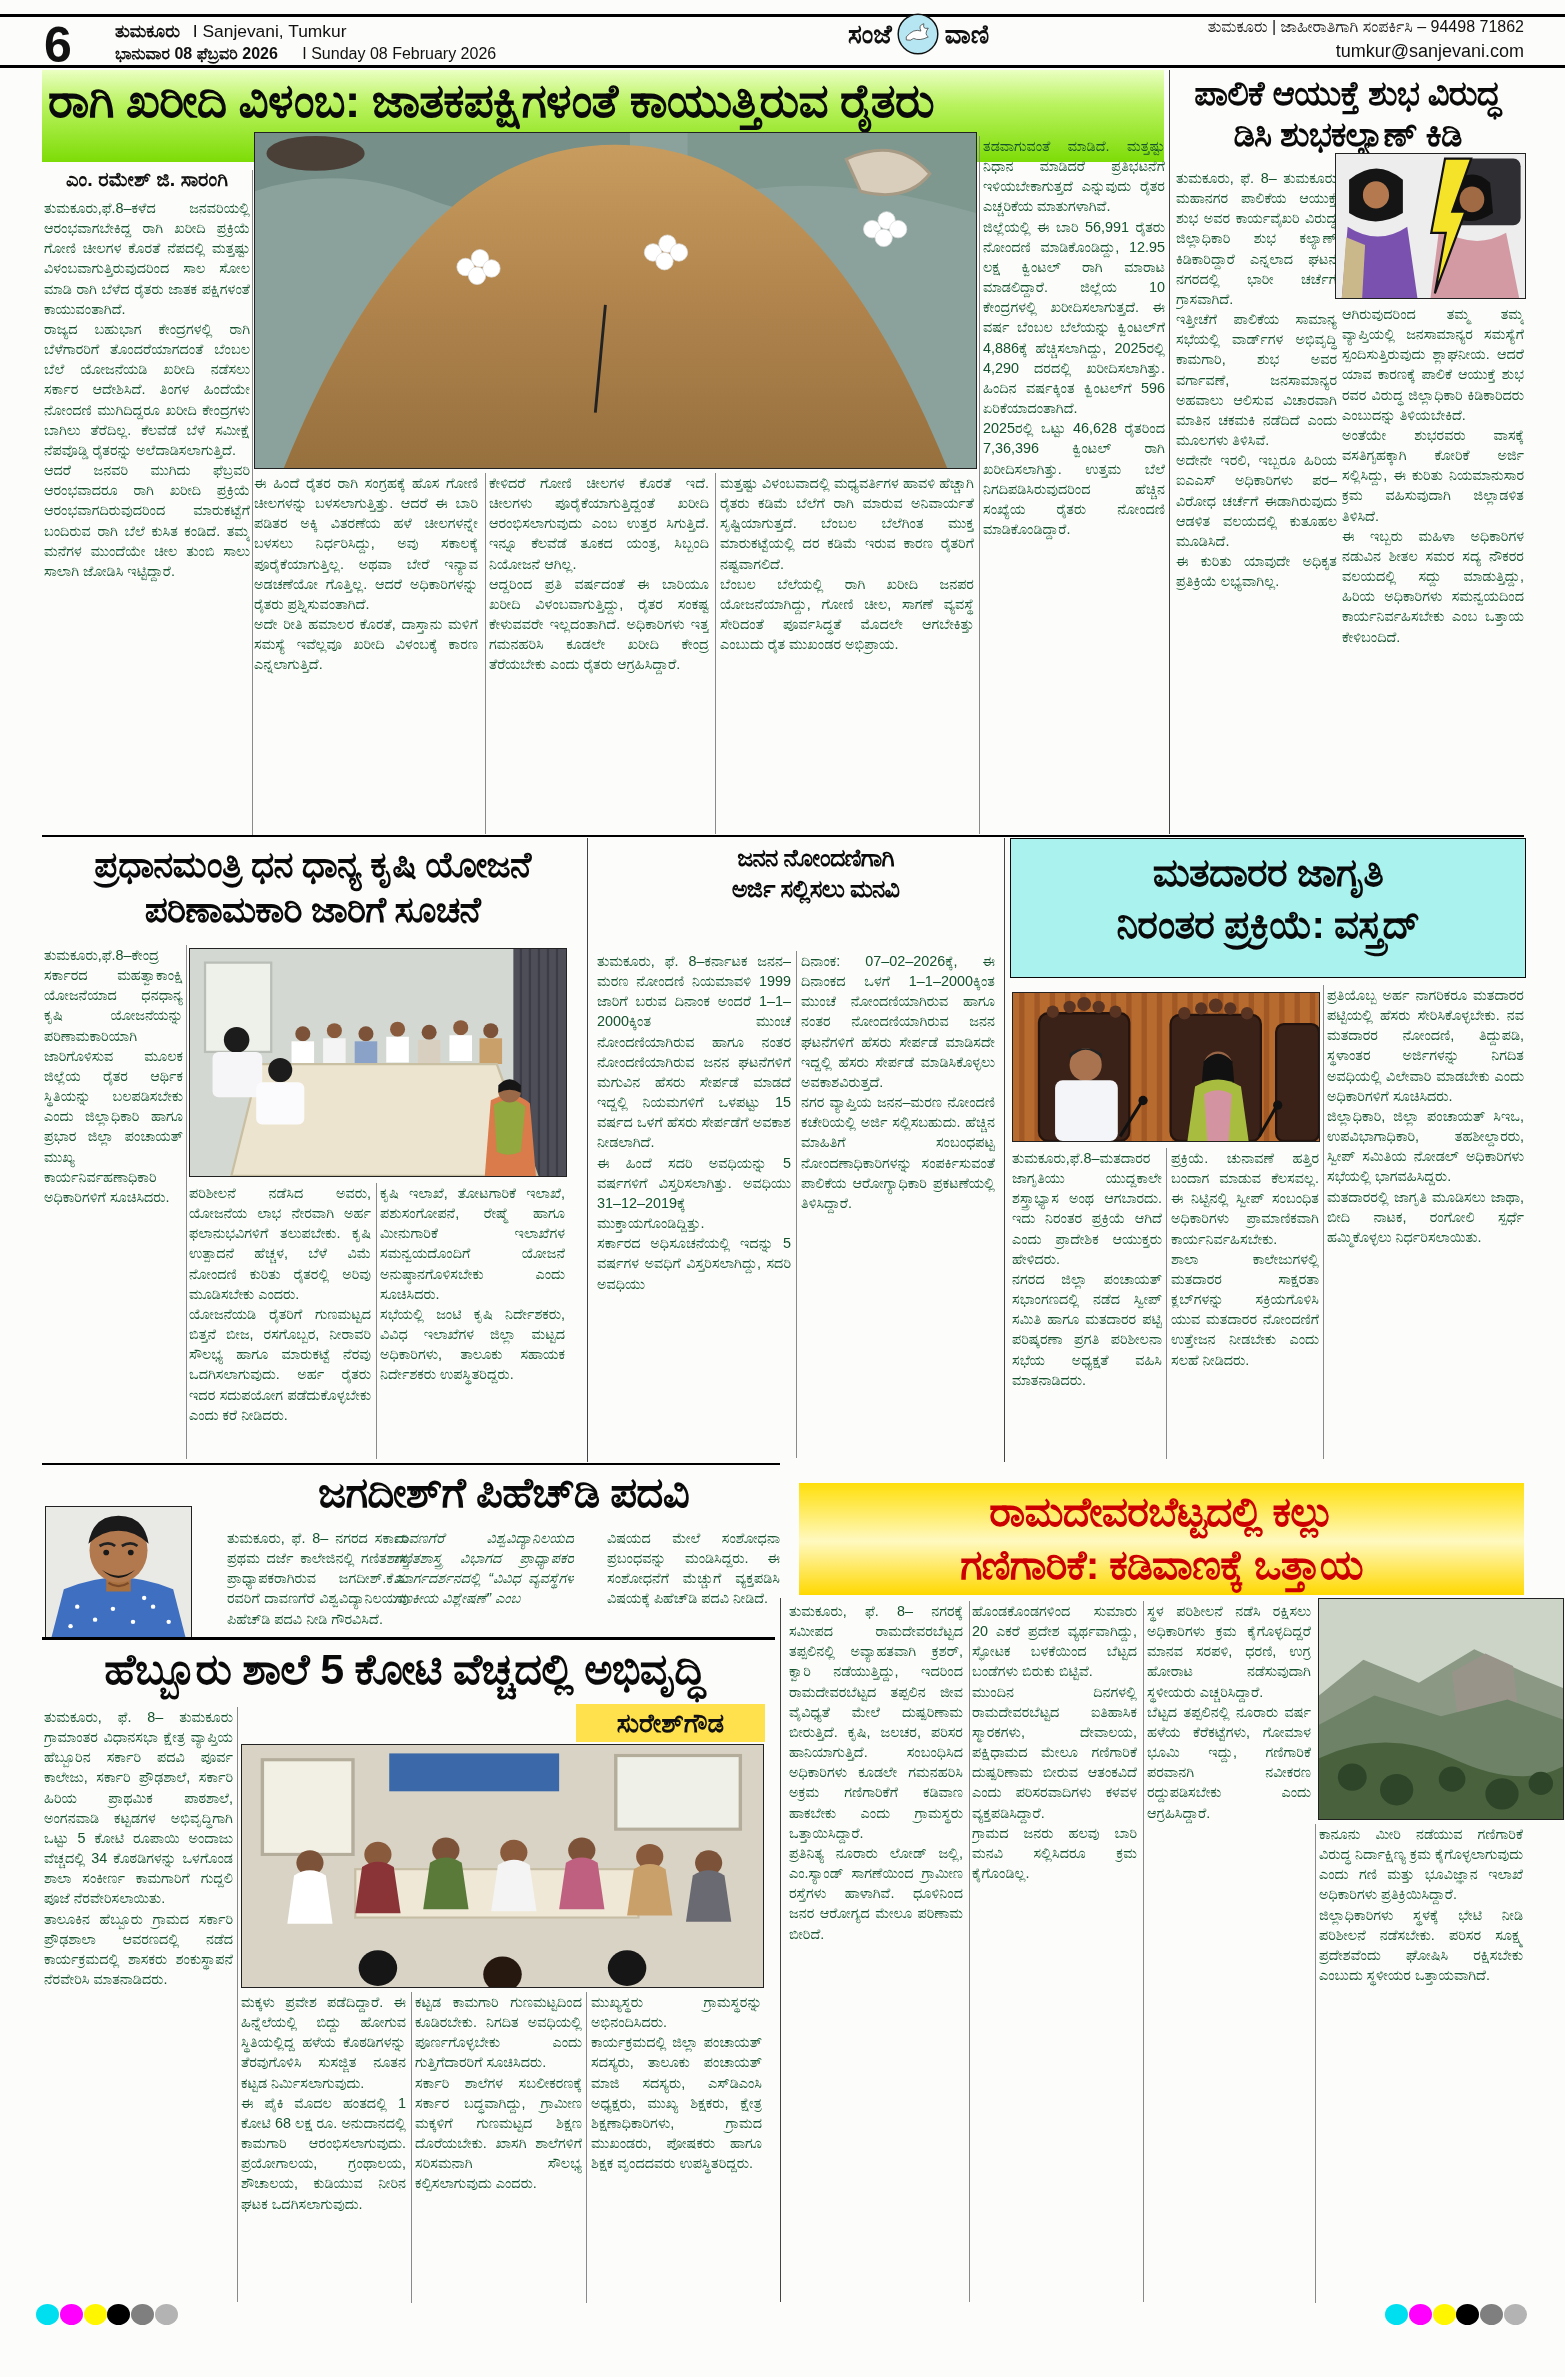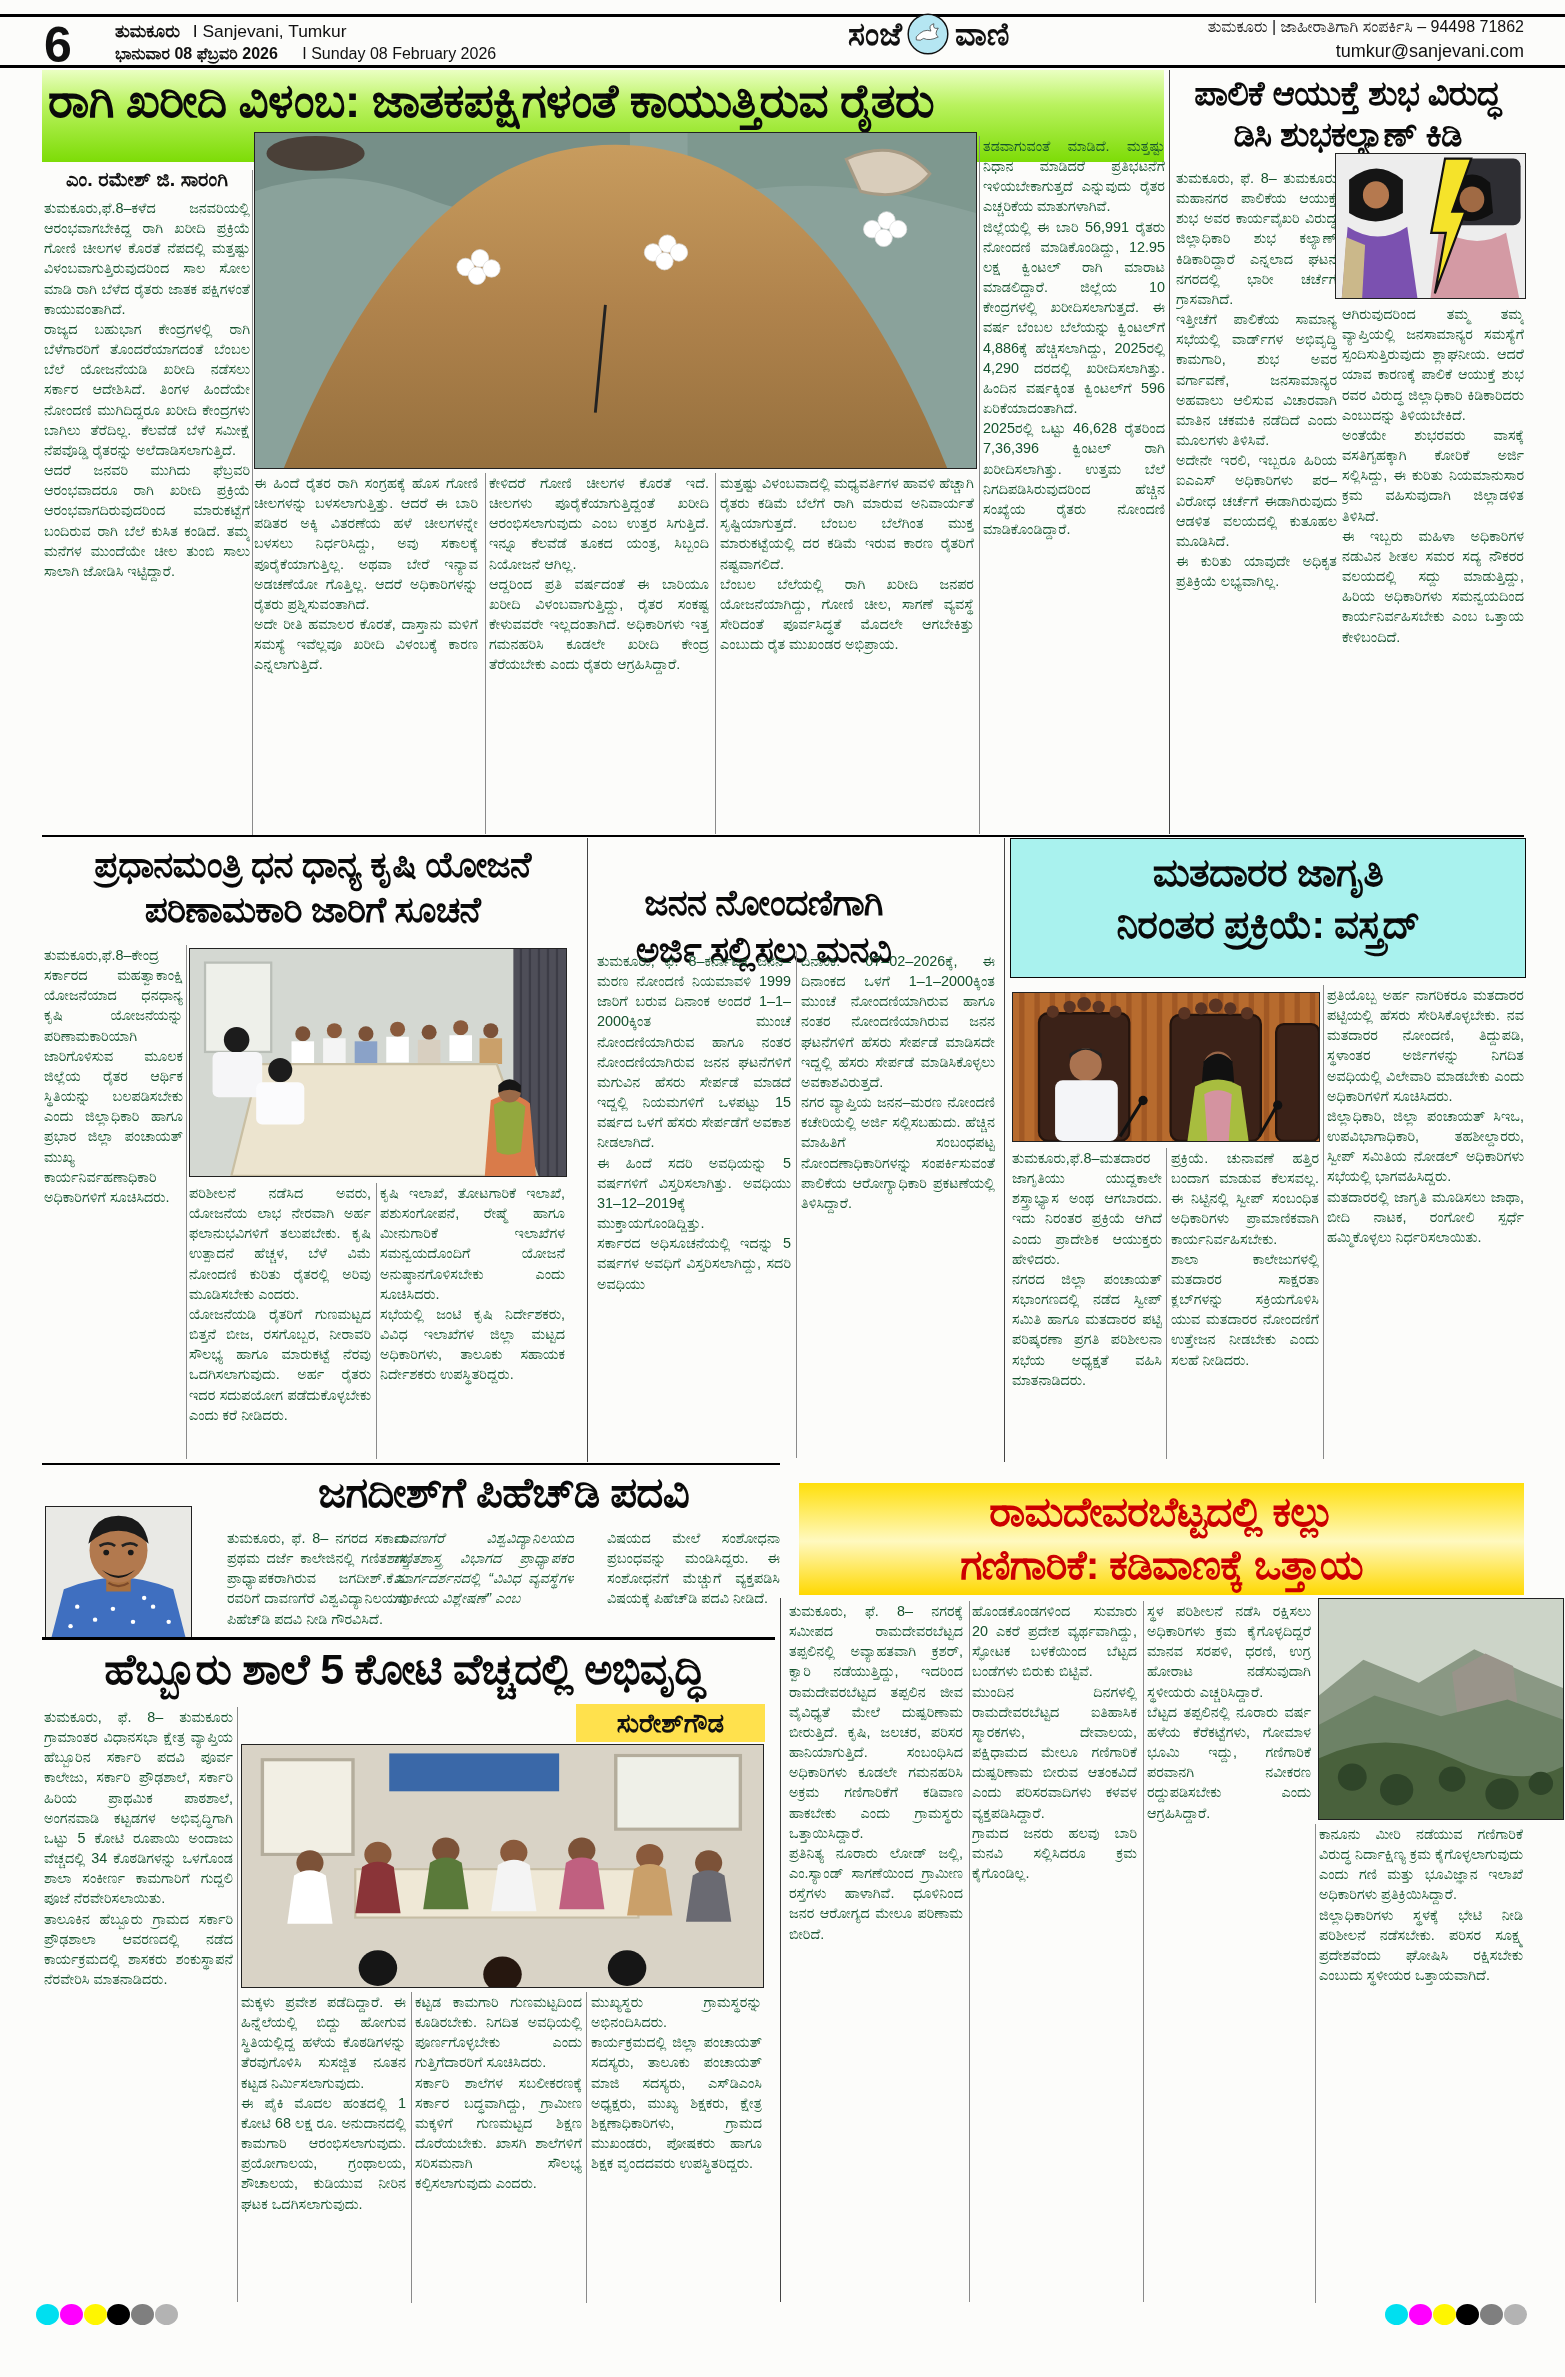--- a/index.html
+++ b/index.html
@@ -11,21 +11,21 @@
   .tcol{position:absolute;text-align:justify;font-size:14.4px;line-height:1.40;color:#14532d;
         white-space:pre-line;overflow:hidden;}
   .headline{position:absolute;font-weight:800;color:#0a0a0a;letter-spacing:-0.8px;}
   .center{text-align:center;}
   .photo{position:absolute;border:0.8px solid #222;overflow:hidden;background:#ddd;}
   .photo svg{display:block;width:100%;height:100%;}
   .byline{font-weight:800;text-align:center;font-size:19.7px;padding-bottom:4.5px;}
   .greenband{position:absolute;background:linear-gradient(180deg,#eaffc2 0%,#b9f25e 38%,#7ddc06 100%);}
   .cyanband{position:absolute;background:#a9f2ee;border:0.8px solid #0a0a0a;}
   .yellowband{position:absolute;background:linear-gradient(180deg,#ffdf0a 0%,#fff9c0 52%,#ffd800 100%);}
-  .masthead{display:flex;align-items:center;gap:4.5px;font-weight:800;font-size:32px;letter-spacing:0;}
+  .masthead{display:flex;align-items:center;gap:4.5px;font-weight:800;font-size:26px;letter-spacing:0;}
   .dot{display:inline-block;width:23px;height:21px;border-radius:50%;margin-right:0.8px;}
   .dots{position:absolute;display:flex;}
   .subheadYellow{position:absolute;background:#ffe14d;font-weight:800;font-size:26px;
         display:flex;align-items:center;justify-content:center;}
 </style>
 </head>
 <body>
 
 <div class="page">
 
@@ -190,21 +190,21 @@
   </div>
 
   <div class="tcol" style="left:189px;top:1183px;width:182px;height:276px;">ಪರಿಶೀಲನೆ ನಡೆಸಿದ ಅವರು, ಯೋಜನೆಯ ಲಾಭ ನೇರವಾಗಿ ಅರ್ಹ ಫಲಾನುಭವಿಗಳಿಗೆ ತಲುಪಬೇಕು. ಕೃಷಿ ಉತ್ಪಾದನೆ ಹೆಚ್ಚಳ, ಬೆಳೆ ವಿಮೆ ನೋಂದಣಿ ಕುರಿತು ರೈತರಲ್ಲಿ ಅರಿವು ಮೂಡಿಸಬೇಕು ಎಂದರು.
 ಯೋಜನೆಯಡಿ ರೈತರಿಗೆ ಗುಣಮಟ್ಟದ ಬಿತ್ತನೆ ಬೀಜ, ರಸಗೊಬ್ಬರ, ನೀರಾವರಿ ಸೌಲಭ್ಯ ಹಾಗೂ ಮಾರುಕಟ್ಟೆ ನೆರವು ಒದಗಿಸಲಾಗುವುದು. ಅರ್ಹ ರೈತರು ಇದರ ಸದುಪಯೋಗ ಪಡೆದುಕೊಳ್ಳಬೇಕು ಎಂದು ಕರೆ ನೀಡಿದರು.</div>
   <div class="tcol" style="left:380px;top:1183px;width:185px;height:276px;">ಕೃಷಿ ಇಲಾಖೆ, ತೋಟಗಾರಿಕೆ ಇಲಾಖೆ, ಪಶುಸಂಗೋಪನೆ, ರೇಷ್ಮೆ ಹಾಗೂ ಮೀನುಗಾರಿಕೆ ಇಲಾಖೆಗಳ ಸಮನ್ವಯದೊಂದಿಗೆ ಯೋಜನೆ ಅನುಷ್ಠಾನಗೊಳಿಸಬೇಕು ಎಂದು ಸೂಚಿಸಿದರು.
 ಸಭೆಯಲ್ಲಿ ಜಂಟಿ ಕೃಷಿ ನಿರ್ದೇಶಕರು, ವಿವಿಧ ಇಲಾಖೆಗಳ ಜಿಲ್ಲಾ ಮಟ್ಟದ ಅಧಿಕಾರಿಗಳು, ತಾಲೂಕು ಸಹಾಯಕ ನಿರ್ದೇಶಕರು ಉಪಸ್ಥಿತರಿದ್ದರು.</div>
   <div class="vrule" style="left:186px;top:945px;height:514px;"></div>
   <div class="vrule" style="left:376px;top:1183px;height:276px;"></div>
 
   <div class="vrule" style="left:587px;top:838px;height:624px;background:#444;"></div>
-  <div class="headline center" style="left:560px;top:842px;width:407px;font-size:36px;line-height:1.3;margin-top:38px;">
+  <div class="headline center" style="left:612px;top:842px;width:407px;font-size:24px;line-height:1.3;">
     <div>ಜನನ ನೋಂದಣಿಗಾಗಿ</div>
     <div>ಅರ್ಜಿ ಸಲ್ಲಿಸಲು ಮನವಿ</div>
   </div>
   <div class="tcol" style="left:597px;top:951px;width:194px;height:507px;">ತುಮಕೂರು, ಫೆ. 8–ಕರ್ನಾಟಕ ಜನನ–ಮರಣ ನೋಂದಣಿ ನಿಯಮಾವಳಿ 1999 ಜಾರಿಗೆ ಬರುವ ದಿನಾಂಕ ಅಂದರೆ 1–1–2000ಕ್ಕಿಂತ ಮುಂಚೆ ನೋಂದಣಿಯಾಗಿರುವ ಹಾಗೂ ನಂತರ ನೋಂದಣಿಯಾಗಿರುವ ಜನನ ಘಟನೆಗಳಿಗೆ ಮಗುವಿನ ಹೆಸರು ಸೇರ್ಪಡೆ ಮಾಡದೆ ಇದ್ದಲ್ಲಿ ನಿಯಮಗಳಿಗೆ ಒಳಪಟ್ಟು 15 ವರ್ಷದ ಒಳಗೆ ಹೆಸರು ಸೇರ್ಪಡೆಗೆ ಅವಕಾಶ ನೀಡಲಾಗಿದೆ.
 ಈ ಹಿಂದೆ ಸದರಿ ಅವಧಿಯನ್ನು 5 ವರ್ಷಗಳಿಗೆ ವಿಸ್ತರಿಸಲಾಗಿತ್ತು. ಅವಧಿಯು 31–12–2019ಕ್ಕೆ ಮುಕ್ತಾಯಗೊಂಡಿದ್ದಿತ್ತು.
 ಸರ್ಕಾರದ ಅಧಿಸೂಚನೆಯಲ್ಲಿ ಇದನ್ನು 5 ವರ್ಷಗಳ ಅವಧಿಗೆ ವಿಸ್ತರಿಸಲಾಗಿದ್ದು, ಸದರಿ ಅವಧಿಯು</div>
   <div class="tcol" style="left:801px;top:951px;width:194px;height:507px;">ದಿನಾಂಕ: 07–02–2026ಕ್ಕೆ, ಈ ದಿನಾಂಕದ ಒಳಗೆ 1–1–2000ಕ್ಕಿಂತ ಮುಂಚೆ ನೋಂದಣಿಯಾಗಿರುವ ಹಾಗೂ ನಂತರ ನೋಂದಣಿಯಾಗಿರುವ ಜನನ ಘಟನೆಗಳಿಗೆ ಹೆಸರು ಸೇರ್ಪಡೆ ಮಾಡಿಸದೇ ಇದ್ದಲ್ಲಿ ಹೆಸರು ಸೇರ್ಪಡೆ ಮಾಡಿಸಿಕೊಳ್ಳಲು ಅವಕಾಶವಿರುತ್ತದೆ.
 ನಗರ ವ್ಯಾಪ್ತಿಯ ಜನನ–ಮರಣ ನೋಂದಣಿ ಕಚೇರಿಯಲ್ಲಿ ಅರ್ಜಿ ಸಲ್ಲಿಸಬಹುದು. ಹೆಚ್ಚಿನ ಮಾಹಿತಿಗೆ ಸಂಬಂಧಪಟ್ಟ ನೋಂದಣಾಧಿಕಾರಿಗಳನ್ನು ಸಂಪರ್ಕಿಸುವಂತೆ ಪಾಲಿಕೆಯ ಆರೋಗ್ಯಾಧಿಕಾರಿ ಪ್ರಕಟಣೆಯಲ್ಲಿ ತಿಳಿಸಿದ್ದಾರೆ.</div>
   <div class="vrule" style="left:796px;top:951px;height:507px;"></div>
   <div class="vrule" style="left:1004px;top:838px;height:624px;background:#444;"></div>

